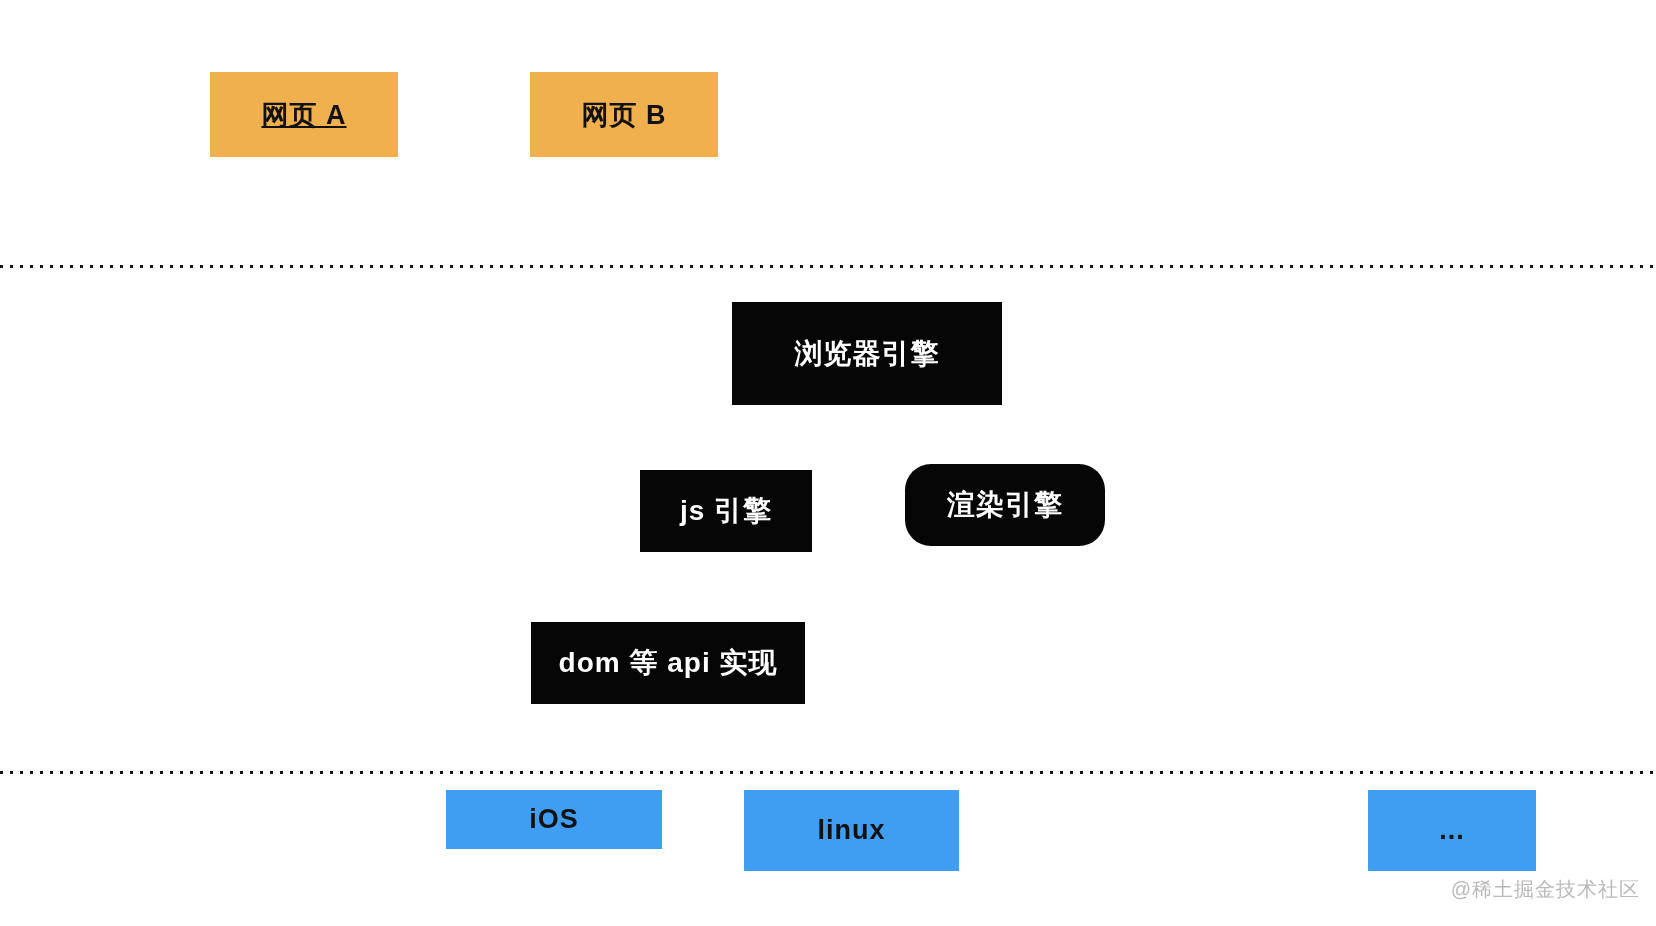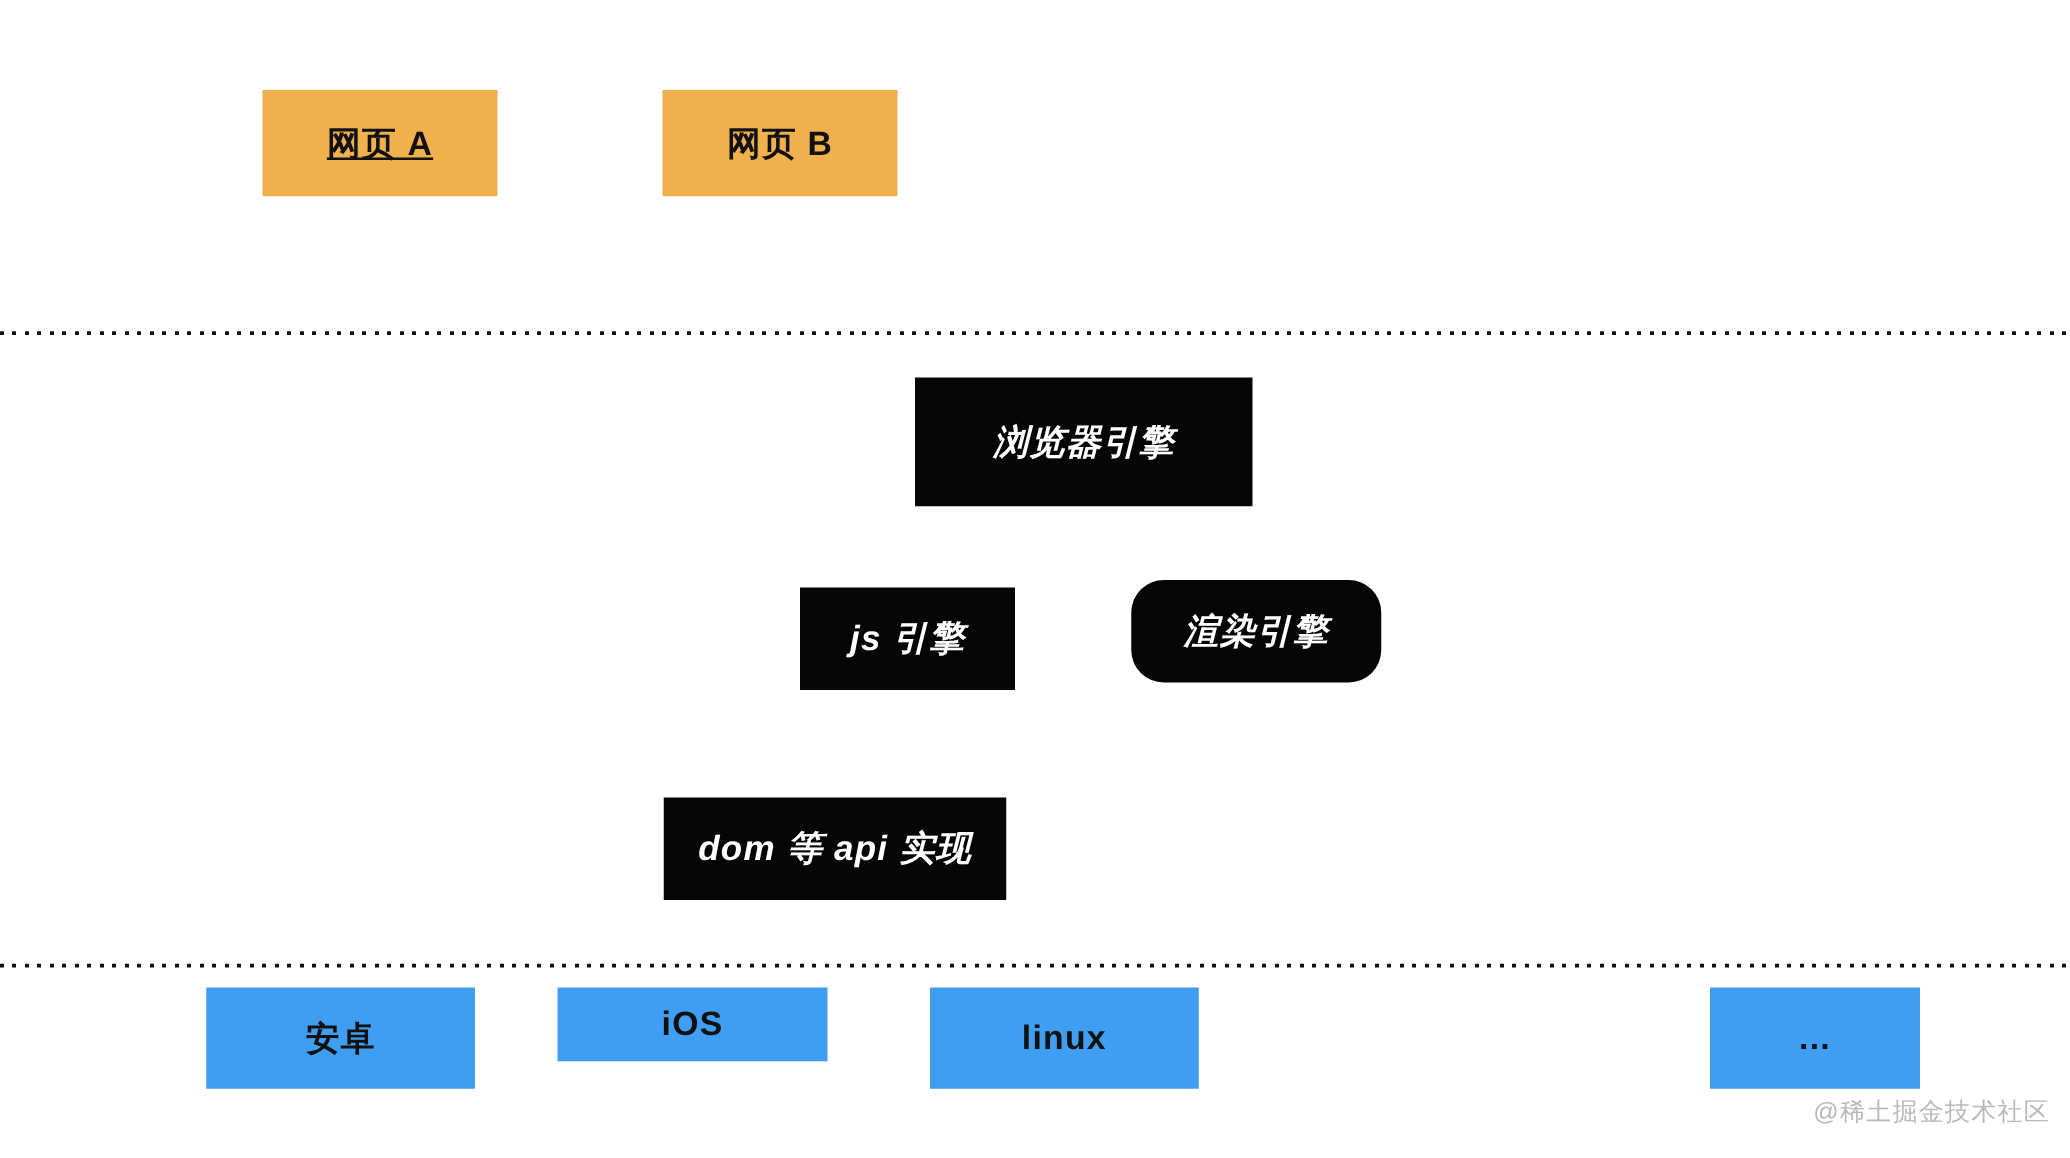--- a/index.html
+++ b/index.html
@@ -3,40 +3,40 @@
 <meta charset="utf-8">
 <style>
   html,body{margin:0;padding:0;background:#ffffff;}
   body{font-family:"Liberation Sans","DejaVu Sans",sans-serif;}
   .canvas{position:relative;width:1656px;height:926px;background:#ffffff;overflow:hidden;}
 
   .box{position:absolute;display:flex;align-items:center;justify-content:center;
        font-weight:700;letter-spacing:1px;white-space:nowrap;}
 
   .orange{background:#F0B04D;color:#111111;font-size:27px;}
-  .black{background:#060606;color:#ffffff;font-size:28px;font-style:italic;}
+  .black{background:#060606;color:#ffffff;font-size:28px;}
   .blue{background:#3F9EF2;color:#111111;font-size:27px;}
 
   .dotted{position:absolute;left:0;width:1656px;height:3px;
           background-image:repeating-linear-gradient(to right,#141414 0 3px,transparent 3px 10px);}
 
   
   .web-a{left:210px;top:72px;width:188px;height:85px;text-decoration:underline;}
   .web-b{left:530px;top:72px;width:188px;height:85px;}
   .web-c{left:843px;top:72px;width:188px;height:85px;}
   .web-d{left:1169px;top:72px;width:188px;height:85px;}
 
   .sep1{top:265px;}
   .sep2{top:771px;}
 
   
   .browser-engine{left:732px;top:302px;width:270px;height:103px;}
   .js-engine{left:640px;top:470px;width:172px;height:82px;}
   .render-engine{left:905px;top:464px;width:200px;height:82px;border-radius:26px;}
-  .dom-api{left:531px;top:638px;width:274px;height:82px;}
+  .dom-api{left:531px;top:622px;width:274px;height:82px;}
   .render-impl{left:941px;top:622px;width:189px;height:82px;}
 
   
   .p-android{left:165px;top:790px;width:215px;height:81px;}
   .p-ios{left:446px;top:790px;width:216px;height:59px;}
   .p-linux{left:744px;top:790px;width:215px;height:81px;}
   .p-windows{left:1068px;top:790px;width:215px;height:81px;}
   .p-more{left:1368px;top:790px;width:168px;height:81px;}
 
   .watermark{position:absolute;right:16px;top:876px;color:#b9b9b9;
@@ -54,20 +54,19 @@
 
   <div class="box black browser-engine">浏览器引擎</div>
 
   <div class="box black js-engine">js 引擎</div>
   <div class="box black render-engine">渲染引擎</div>
 
   <div class="box black dom-api">dom 等 api 实现</div>
 
   <div class="dotted sep2"></div>
 
-  <div class="box blue p-android">安卓</div>
   <div class="box blue p-ios">iOS</div>
   <div class="box blue p-linux">linux</div>
   <div class="box blue p-more">...</div>
 
   <div class="watermark">@稀土掘金技术社区</div>
 
 </div>
 
 </body></html>

